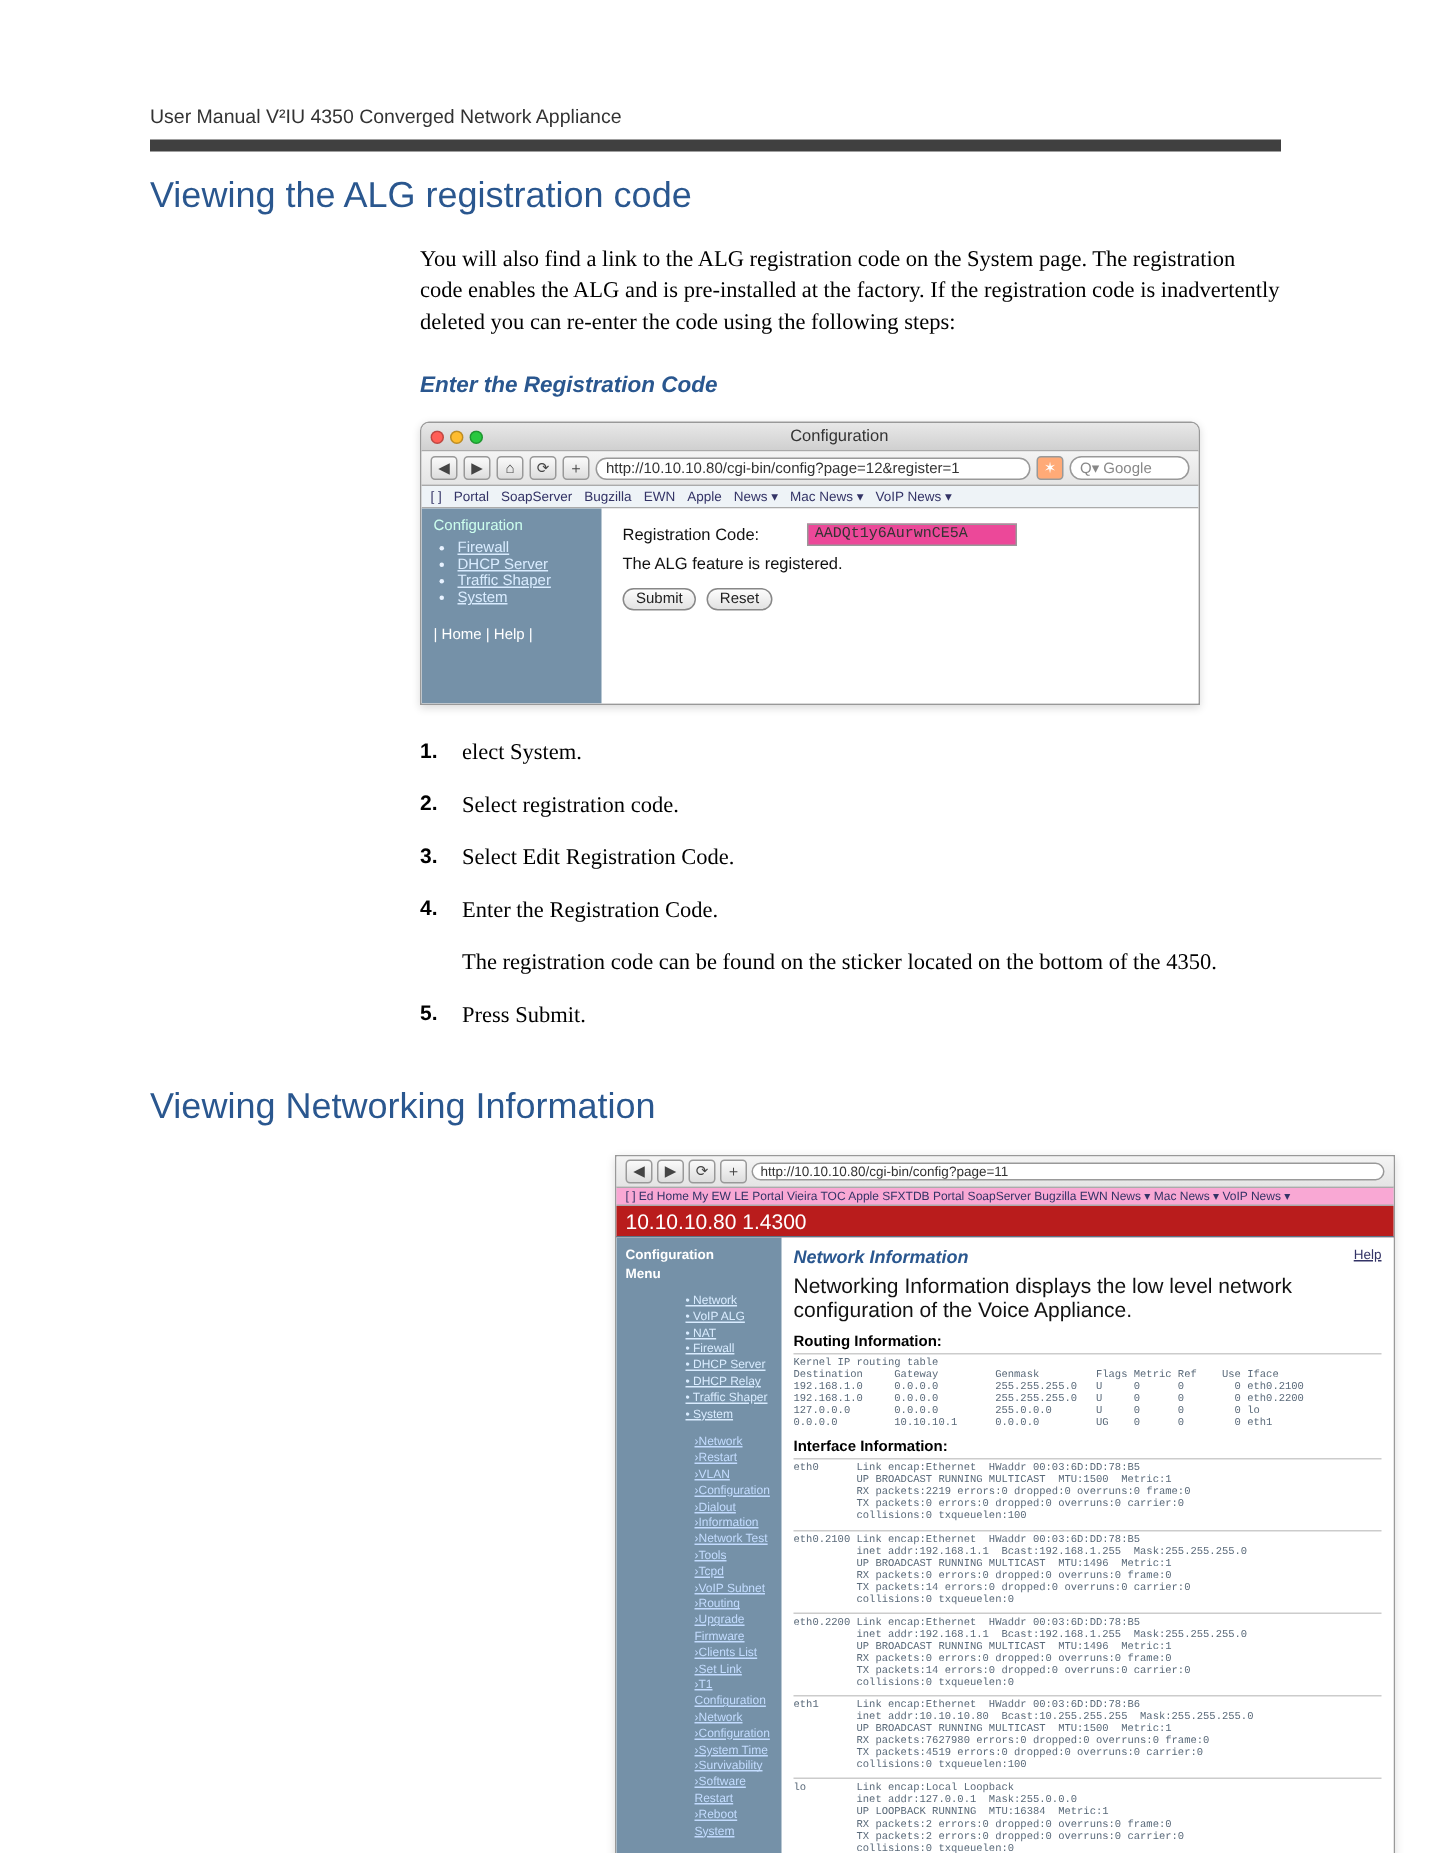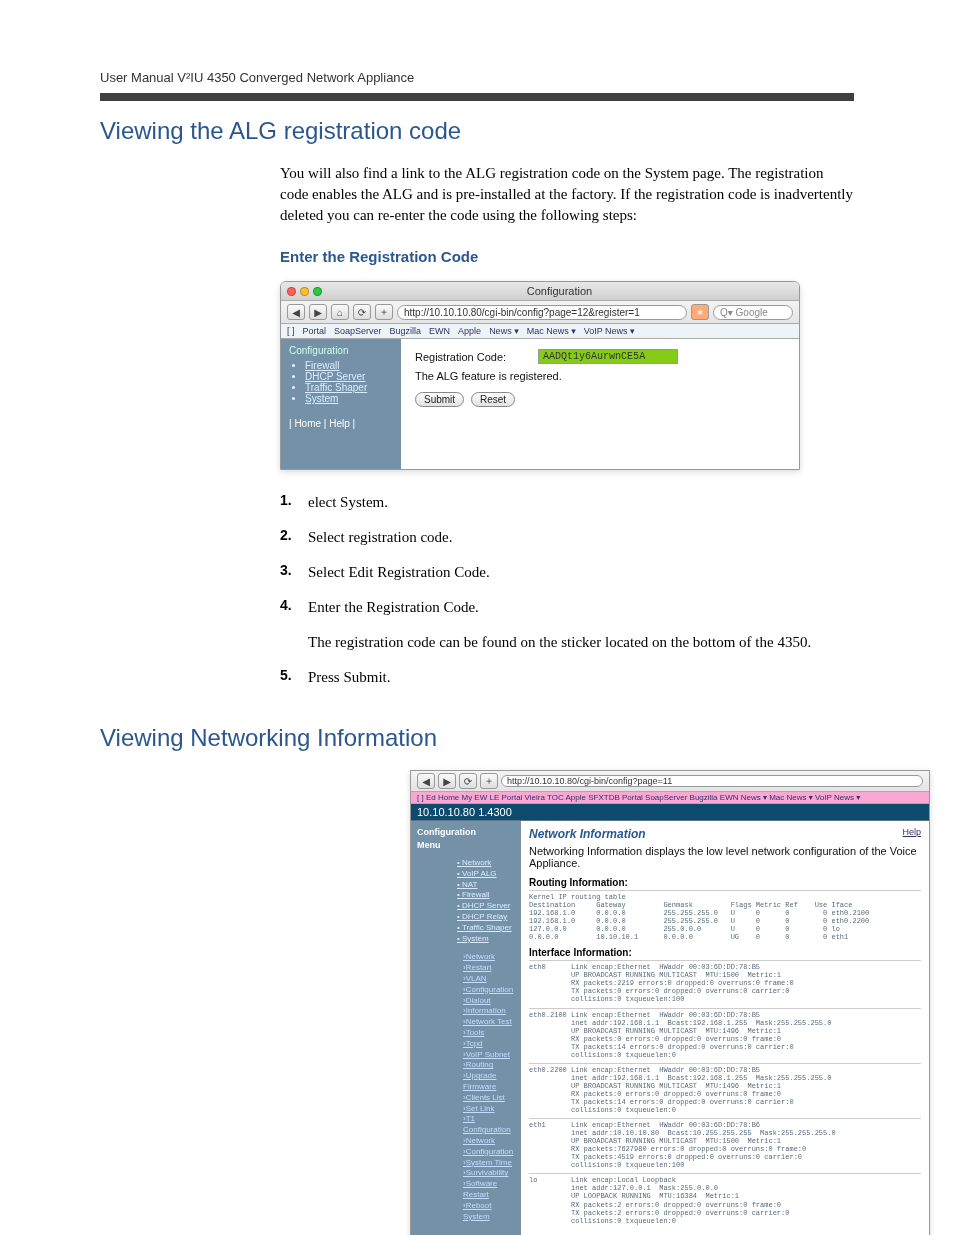--- a/index.html
+++ b/index.html
@@ -36,20 +36,21 @@
     line-height: 1.4;
     font-family: "Book Antiqua", Palatino, serif;
     margin-bottom: 22px;
   }
   h2 {
     font-family: Verdana, Helvetica, Arial, sans-serif;
     font-weight: bold;
     color: #2a578f;
     font-size: 15px;
     margin: 0 0 16px 180px;
+    font-style: italic;
   }
   .shot-wrap {
     margin-left: 180px;
     margin-bottom: 22px;
   }
   .browser {
     width: 520px;
     border: 1px solid #999;
     font-family: "Lucida Grande", Arial, sans-serif;
     font-size: 10px;
@@ -100,21 +101,21 @@
   }
   .sidebar .lbl{font-size:10px; color:#cfe; margin-bottom:4px;}
   .sidebar li{ list-style:disc; margin-left:12px; color:#e8f2ff;}
   .sidebar a{ color:#d9ecff; text-decoration:underline;}
   .side-foot{ margin-top:14px; font-size:10px;}
   .main-pane{ flex:1; padding:10px 14px; }
   .reg-row{ display:flex; align-items:center; gap:32px; margin-bottom:6px; }
   .reg-label{ font-size:11px; color:#111;}
   .reg-input{
     border:1px solid #999; font-family:"Courier New",monospace; font-size:10px;
-    padding:1px 4px; width:140px; color:#333; background:#84cc16;
+    padding:1px 4px; width:140px; color:#333; background:#ec4899;
   }
   .reg-msg{ font-size:11px; color:#111; margin-bottom:10px;}
   .btns button{
     font-size:10px; padding:1px 8px; border:1px solid #888; border-radius:10px;
     background:linear-gradient(#fdfdfd,#e2e2e2); color:#222; margin-right:4px;
   }
   
   .steps { margin-left:180px; font-family:"Book Antiqua", Palatino, serif; font-size:15px; }
   .step-row{ display:flex; margin-bottom:14px; }
   .step-num{ width:28px; font-weight:bold; font-family:Verdana, Arial, sans-serif; font-size:14px;}
@@ -136,21 +137,21 @@
   .sb2{
     width:110px; background:#7591a8; color:#cfe; padding:6px; font-size:8px;
   }
   .sb2 h4{ margin:0 0 3px 0; color:#fff; font-size:9px; font-weight:bold;}
   .sb2 li{ list-style:none; margin:0; padding:0;}
   .sb2 a{ color:#d9ecff; text-decoration:underline; display:block; line-height:1.35;}
   .sb2 .sub a{ padding-left:6px; color:#c3dcff;}
   .mp2{ flex:1; padding:6px 8px;}
   .mp2 h3{ color:#2a578f; font-family:Verdana,Arial,sans-serif; font-size:12px; font-style:italic; font-weight:bold; margin:0 0 4px 0;}
   .mp2 .help{ float:right; color:#336; text-decoration:underline; font-size:9px;}
-  .mp2 .desc{ font-size:11px; color:#111; margin-bottom:8px;}
+  .mp2 .desc{ font-size:14px; color:#111; margin-bottom:8px;}
   .mp2 h4{ font-size:10px; font-weight:bold; margin:6px 0 2px 0; color:#000;}
   .mono{ font-family:"Courier New",monospace; font-size:7px; color:#5a6a7a; white-space:pre; line-height:1.15; border-top:1px solid #ccc; padding-top:2px;}
   .mono-block{ font-family:"Courier New",monospace; font-size:7px; color:#5a6a7a; white-space:pre; line-height:1.15; margin-bottom:4px; border-top:1px solid #ccc; padding-top:2px;}
 </style>
 </head>
 <body>
 
 <div class="page">
   <div class="header">User Manual V²IU 4350 Converged Network Appliance</div>
 
@@ -245,21 +246,21 @@
   <div class="b2-wrap">
     <div class="browser2">
       <div class="b2-tb">
         <div class="tb-btn">◀</div>
         <div class="tb-btn">▶</div>
         <div class="tb-btn">⟳</div>
         <div class="tb-btn">＋</div>
         <div class="b2-url">http://10.10.10.80/cgi-bin/config?page=11</div>
       </div>
       <div class="b2-bm">[ ]  Ed Home  My EW  LE Portal  Vieira TOC  Apple  SFXTDB  Portal  SoapServer  Bugzilla  EWN  News ▾  Mac News ▾  VoIP News ▾</div>
-      <div style="background:#0c4a6e;color:#fff;padding:2px 6px;font-size:11px;border-bottom:1px solid #5a7488">10.10.10.80 1.4300</div>
+      <div style="background:#b91c1c;color:#fff;padding:2px 6px;font-size:14px;border-bottom:1px solid #5a7488">10.10.10.80 1.4300</div>
       <div class="b2-body">
         <div class="sb2">
           <h4>Configuration</h4>
           <h4>Menu</h4>
           <ul id="sb2-main">
               <li>
                 <a>• Network</a>
               </li>
               <li>
                 <a>• VoIP ALG</a>

